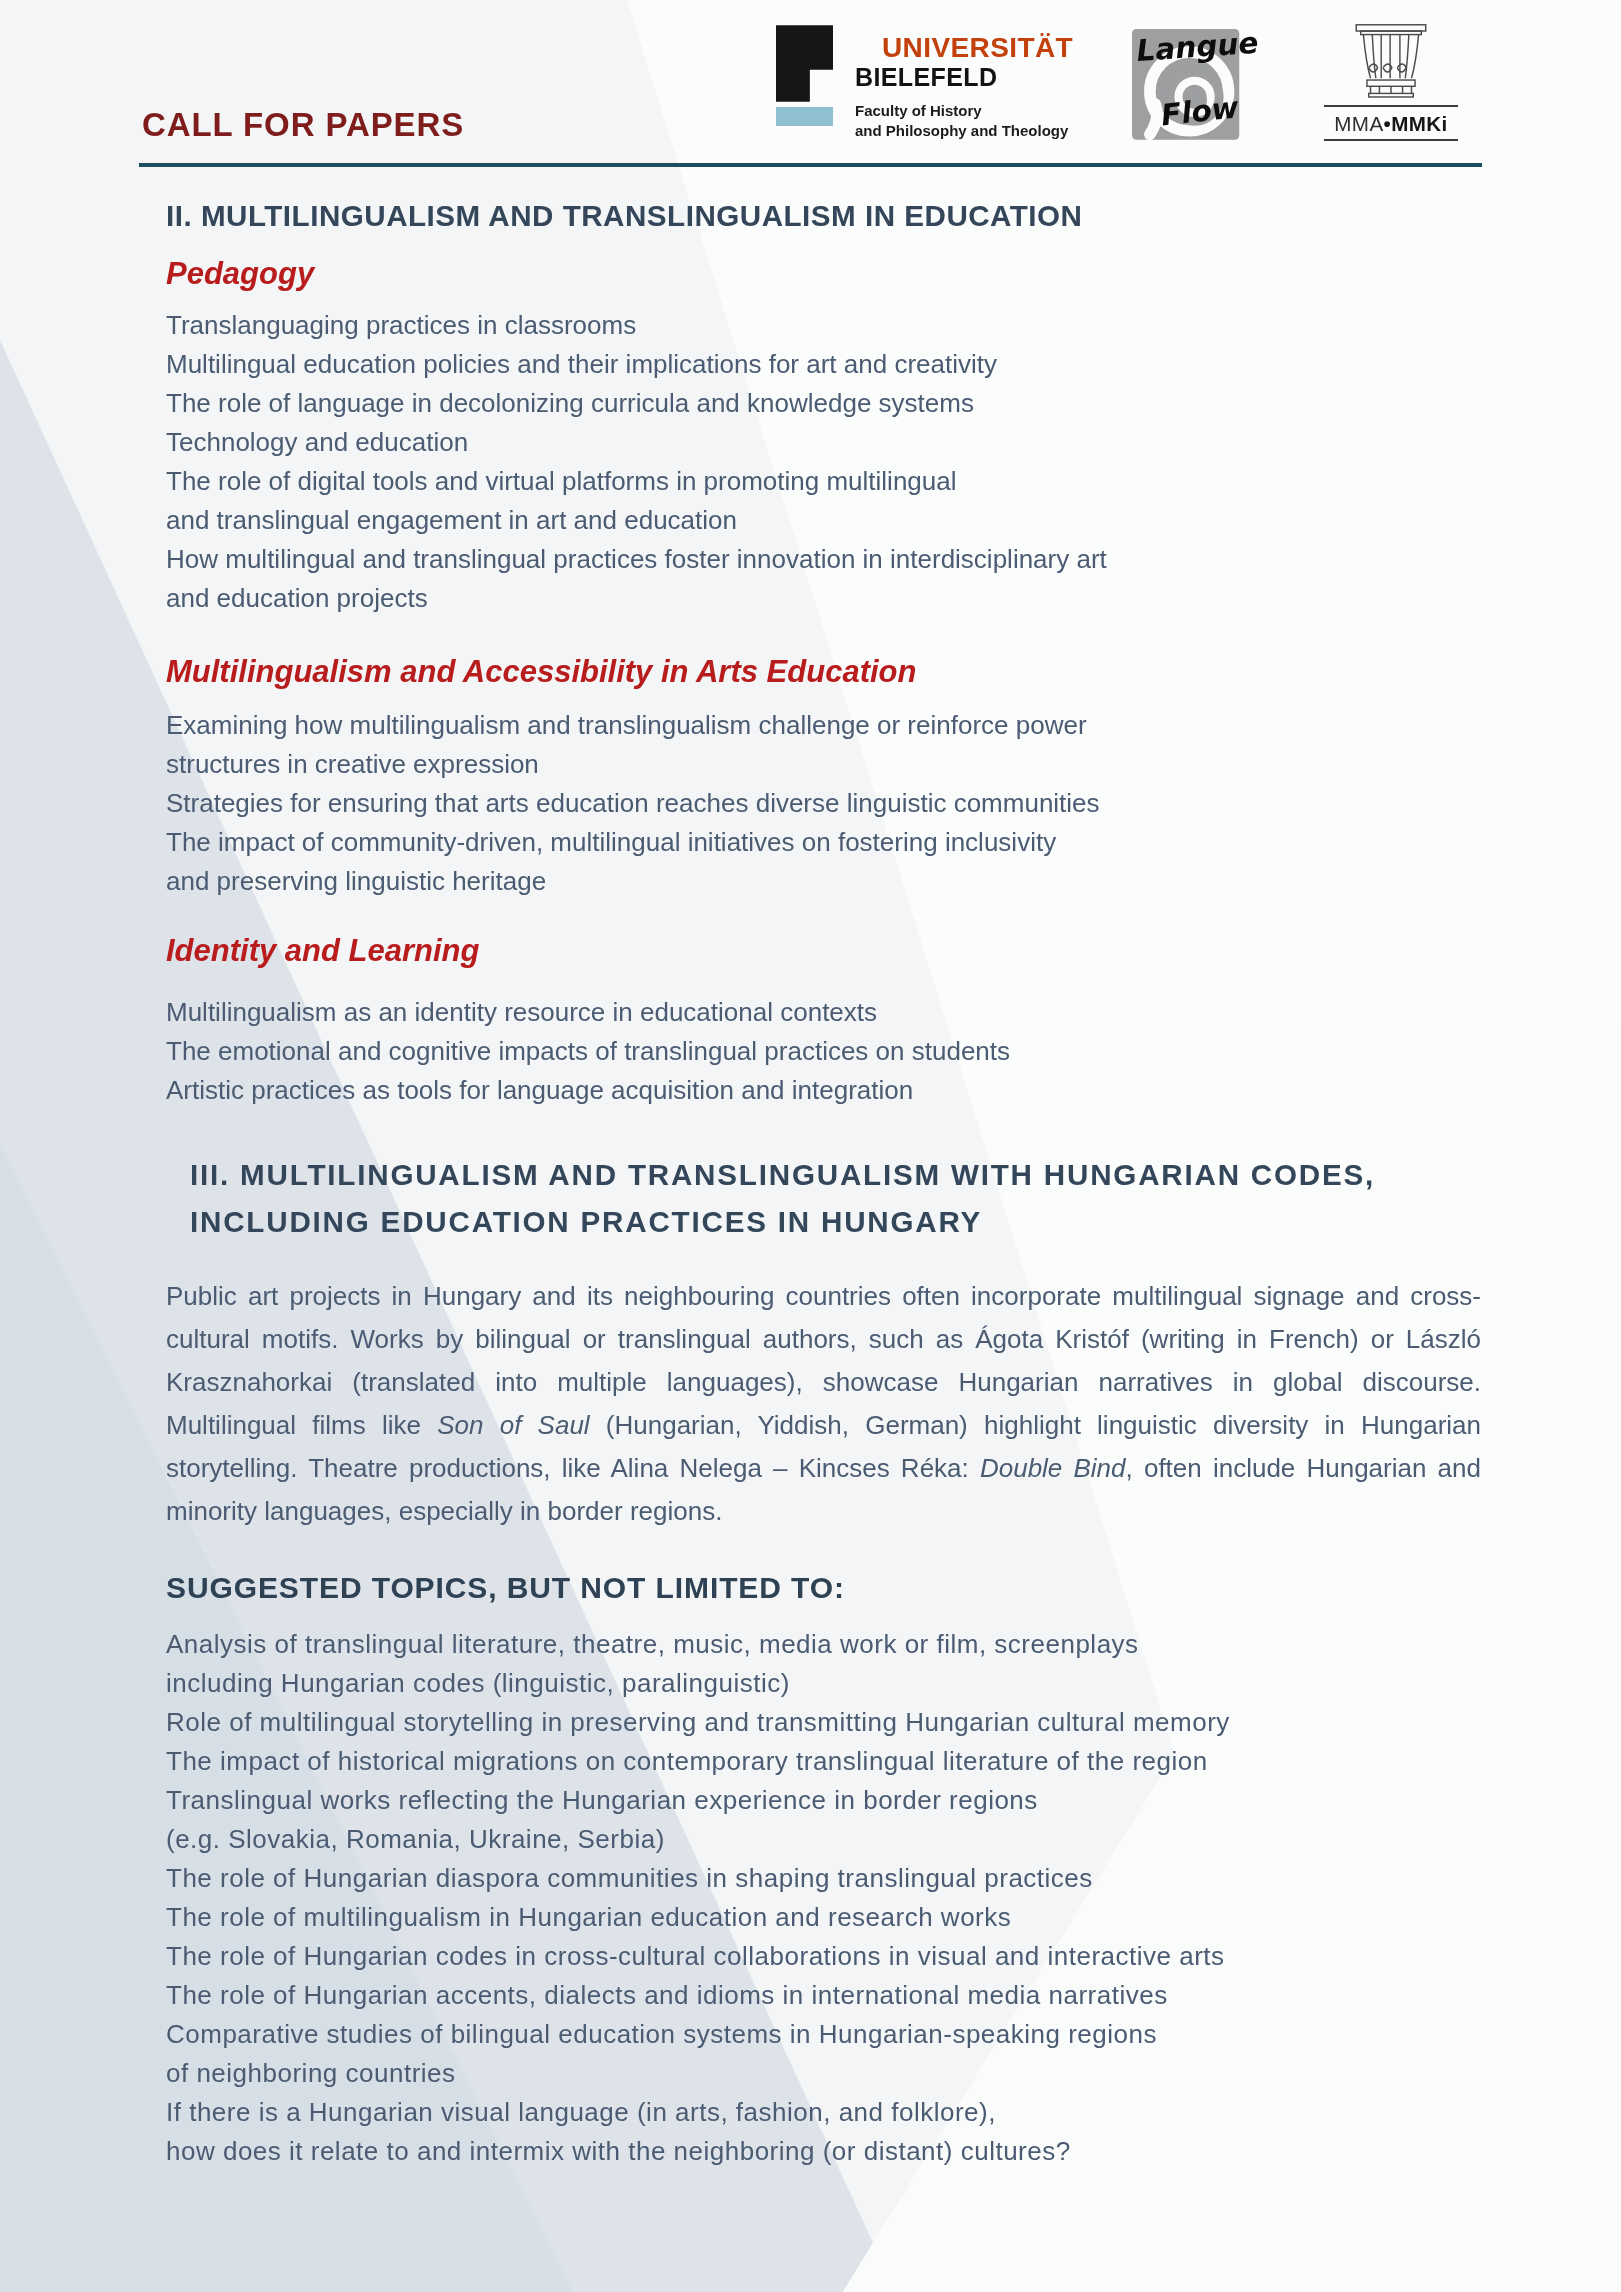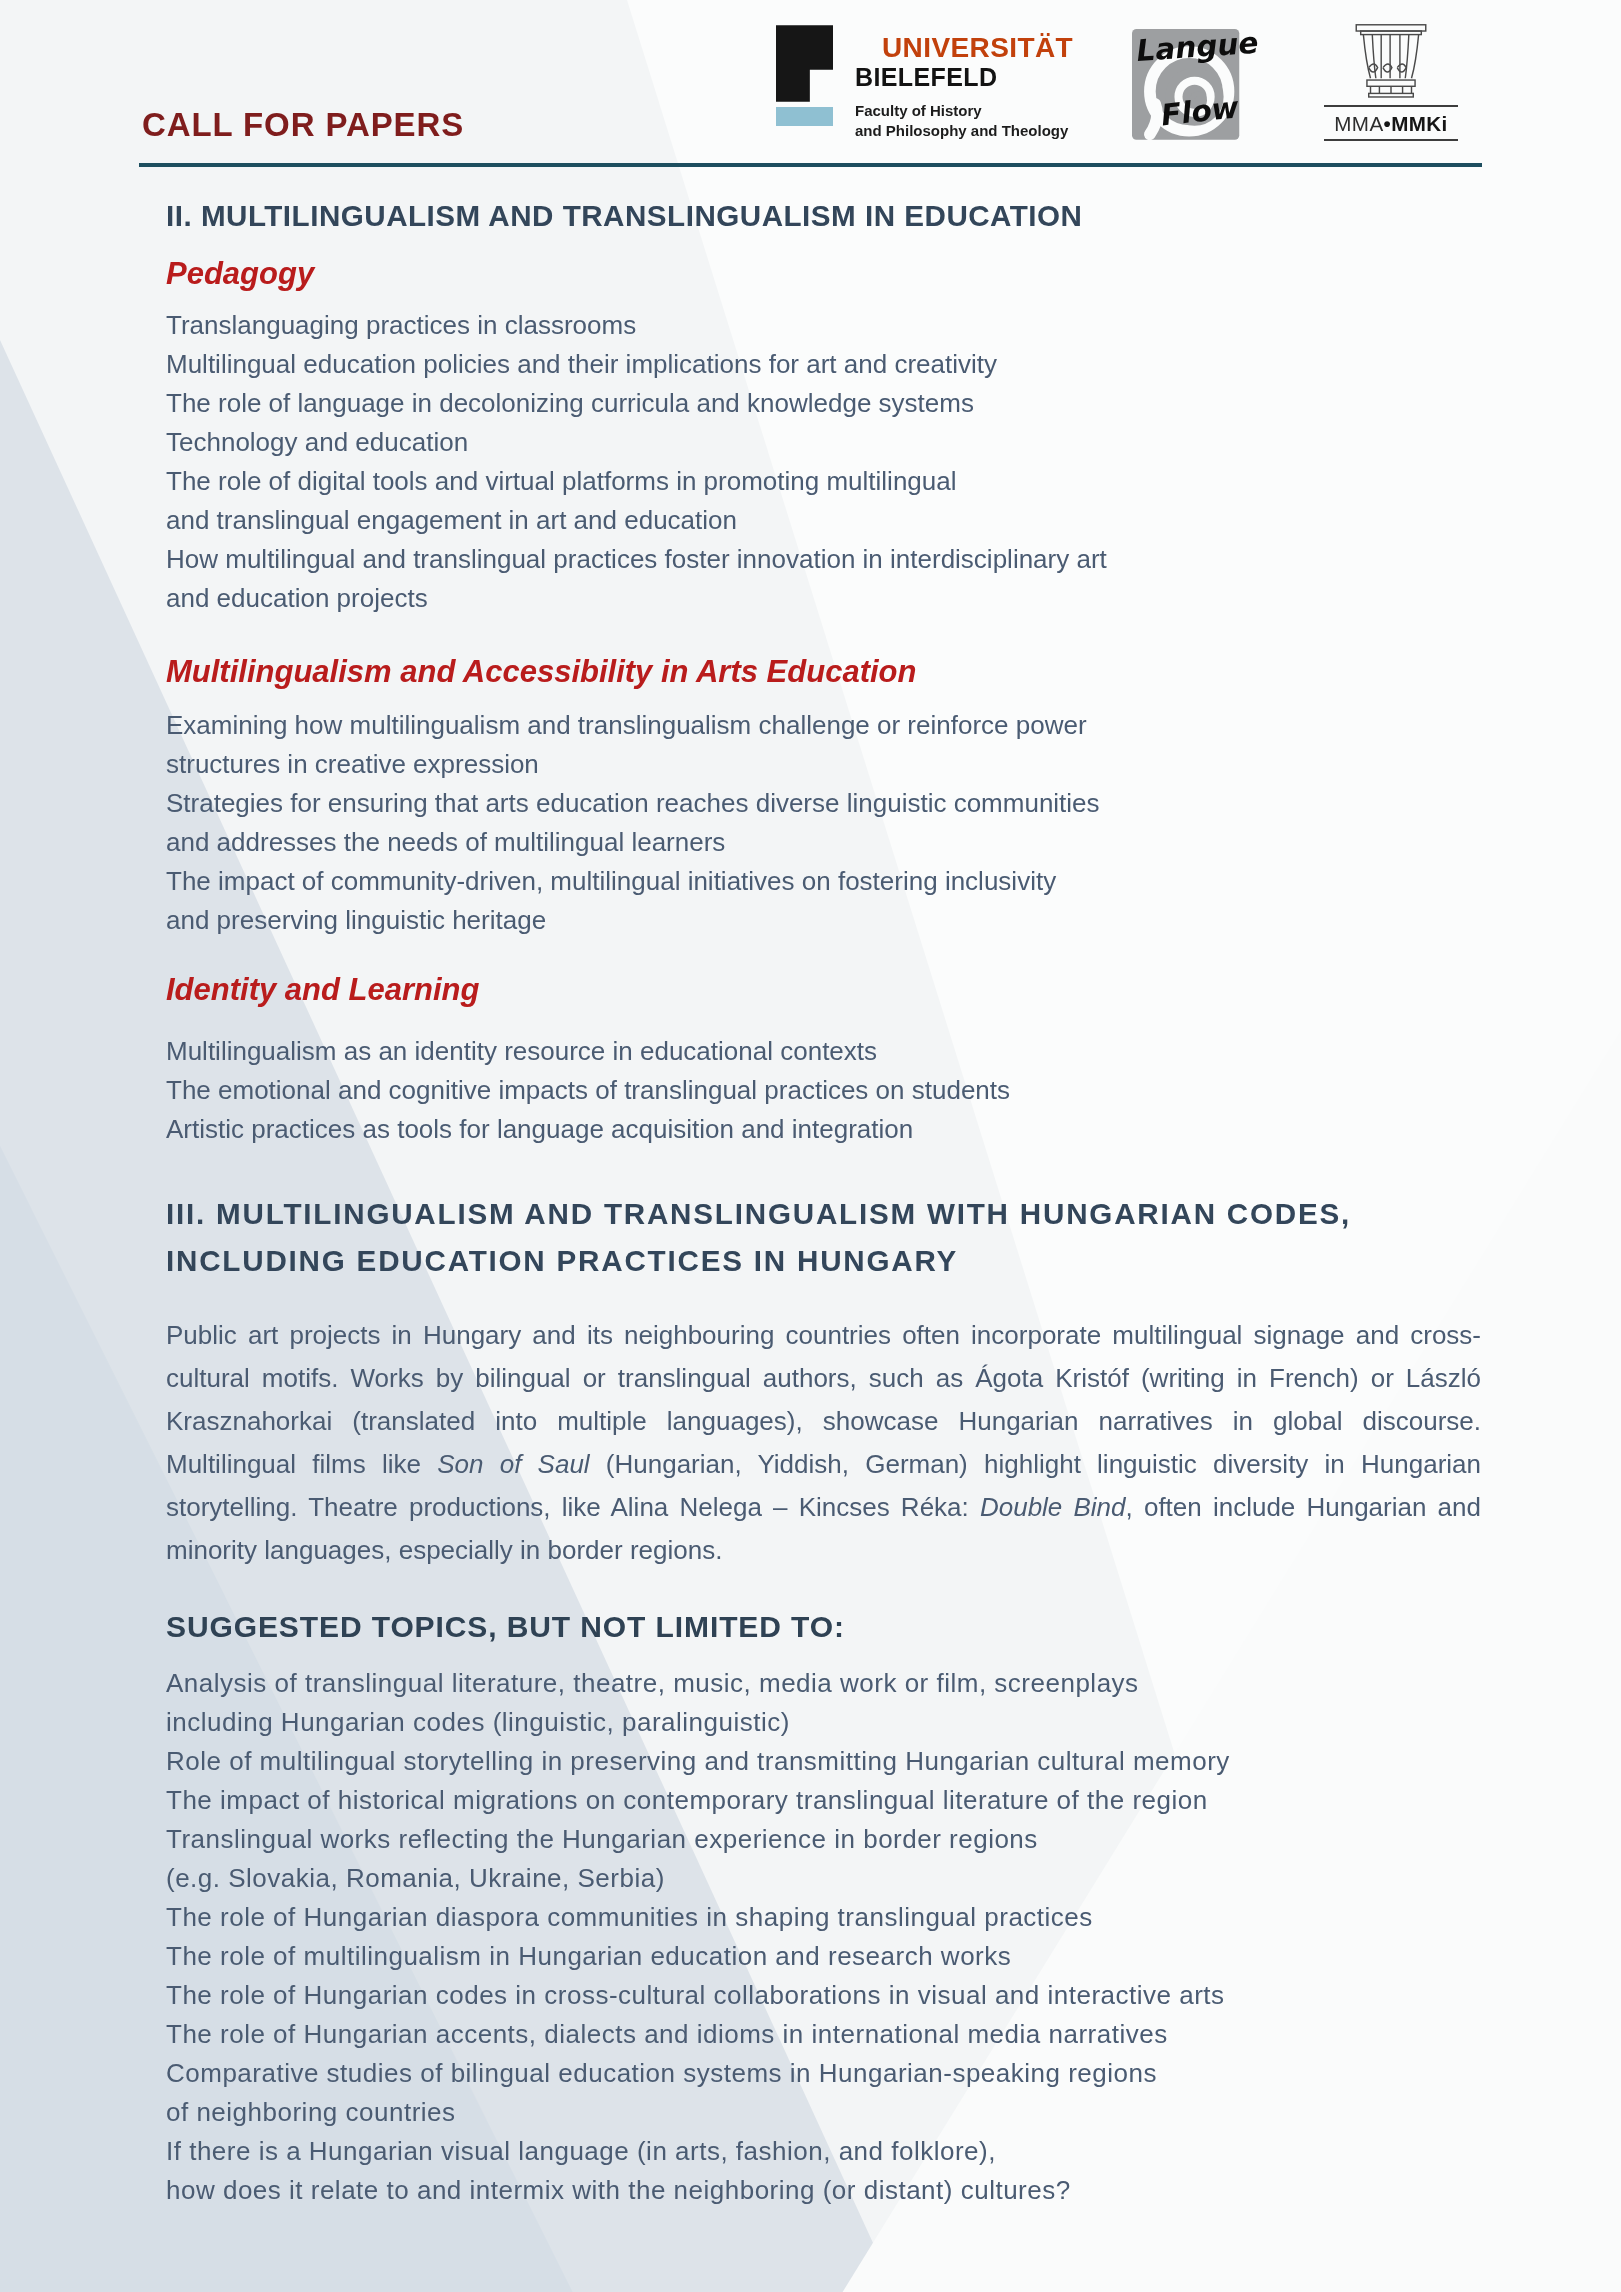--- a/index.html
+++ b/index.html
@@ -43,21 +43,21 @@
   .ub-s2{position:absolute;left:79px;top:97px;font-size:15px;font-weight:600;color:#1c1c1c;}
   .lf-logo{position:absolute;left:1132px;top:25px;width:143px;height:115px;}
   .mma-logo{position:absolute;left:1324px;top:23px;width:134px;height:118px;}
   .mma-line{position:absolute;left:0;width:134px;height:1.8px;background:#3d3d3d;}
   .mma-label{position:absolute;left:0;top:89px;width:134px;text-align:center;font-size:20.6px;color:#2e2e2e;letter-spacing:0.4px;}
   .mma-label .bold{font-weight:bold;color:#161616;}
   
   .content{position:absolute;left:166px;top:186px;width:1315px;}
   .h2{font-size:29.6px;font-weight:bold;color:#33465a;letter-spacing:0.5px;margin:0;}
   .h2.first{margin-top:12.5px;}
-  .h2.three-line{margin-top:41px;line-height:47px;letter-spacing:1.8px;}
+  .h2.three-line{margin-top:41px;line-height:47px;letter-spacing:1.8px;margin-left:24px;}
   .subhead{font-size:31px;font-weight:bold;font-style:italic;color:#b91c1c;margin:0;}
   .sub-1{margin-top:23px;margin-bottom:14.3px;}
   .sub-2{margin-top:36px;margin-bottom:16px;}
   .sub-3{margin-top:32px;margin-bottom:24px;}
   .line{font-size:26px;color:#4a5b72;line-height:39px;}
   .para{
     margin:30px 0 0 0;font-size:26px;color:#4a5b72;line-height:43px;
     text-align:justify;text-justify:inter-word;
   }
   .sug-title{font-size:30px;font-weight:bold;color:#2f4254;letter-spacing:0.9px;margin-top:38px;}
@@ -142,21 +142,20 @@
     <div class="line">and translingual engagement in art and education</div>
     <div class="line">How multilingual and translingual practices foster innovation in interdisciplinary art</div>
     <div class="line">and education projects</div>
   </div>
 
   <div class="subhead sub-2">Multilingualism and Accessibility in Arts Education</div>
   <div>
     <div class="line">Examining how multilingualism and translingualism challenge or reinforce power</div>
     <div class="line">structures in creative expression</div>
     <div class="line">Strategies for ensuring that arts education reaches diverse linguistic communities</div>
-    <div class="line">and addresses the needs of multilingual learners</div>
     <div class="line">The impact of community-driven, multilingual initiatives on fostering inclusivity</div>
     <div class="line">and preserving linguistic heritage</div>
   </div>
 
   <div class="subhead sub-3">Identity and Learning</div>
   <div>
     <div class="line">Multilingualism as an identity resource in educational contexts</div>
     <div class="line">The emotional and cognitive impacts of translingual practices on students</div>
     <div class="line">Artistic practices as tools for language acquisition and integration</div>
   </div>

